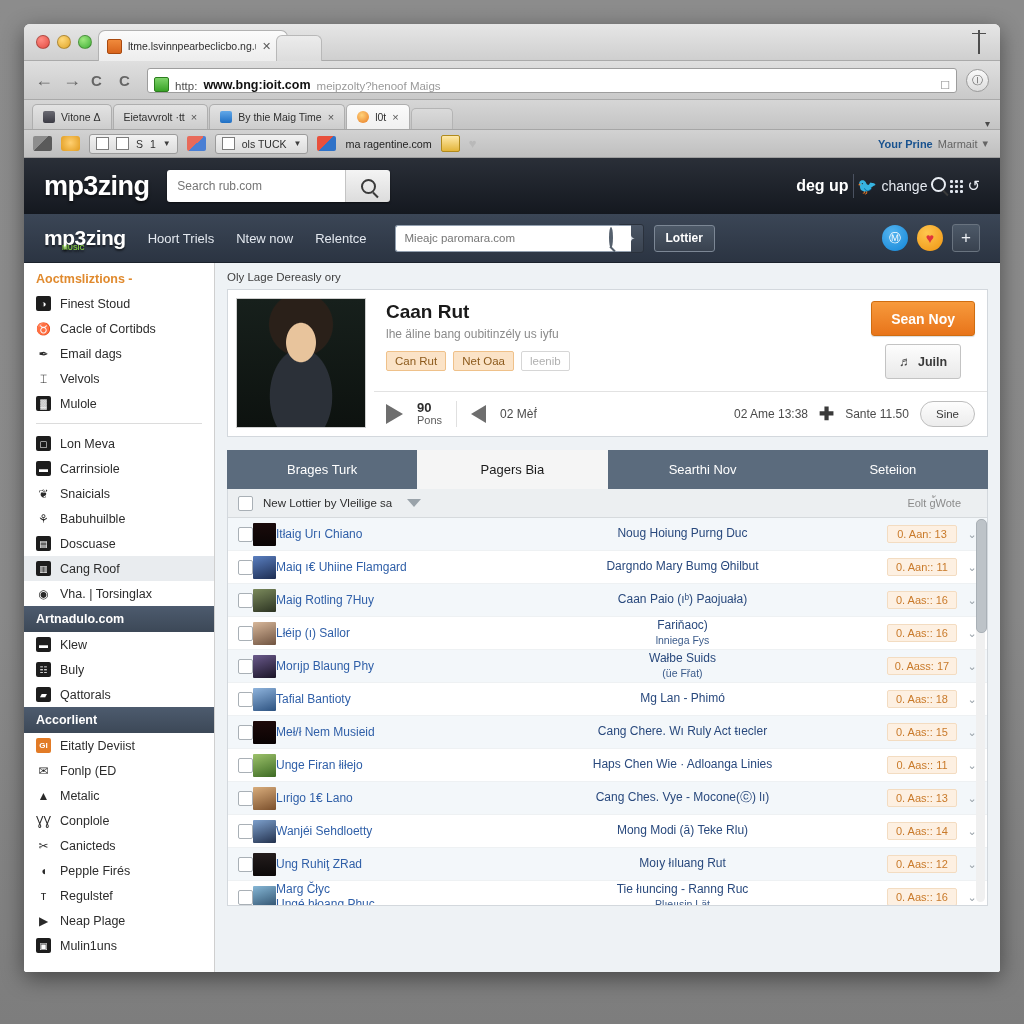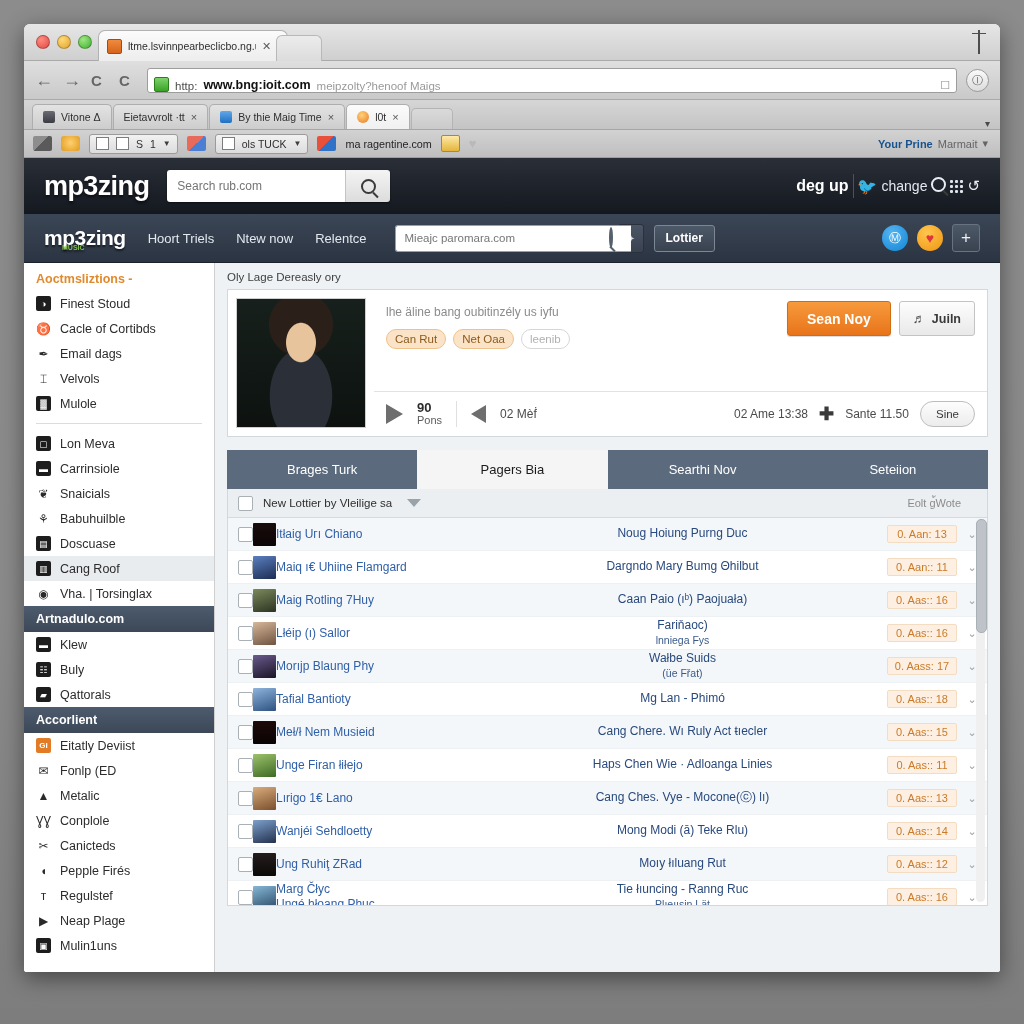--- a/index.html
+++ b/index.html
@@ -175,24 +175,24 @@
       radial-gradient(ellipse at 50% 34%,#e8c49c 0 16%,transparent 17%),
       radial-gradient(ellipse at 50% 76%,#2b3038 0 34%,transparent 35%),
       radial-gradient(circle at 50% 20%,#2a2019 0 26%,transparent 27%),
       linear-gradient(180deg,#17201c,#0d120f);}
   .artbody{flex:1;display:flex;flex-direction:column;}
   .artmain{flex:1;padding:11px 12px 8px;display:flex;}
   .artinfo{flex:1;}
   .art-title{font-size:19px;font-weight:700;color:#1a1a1a;filter:blur(.2px);}
   .art-sub{font-size:12px;color:#8b8b8b;margin-top:4px;filter:blur(.3px);}
   .tagrow{display:flex;gap:7px;margin-top:10px;}
-  .tag{font-size:11.5px;padding:3px 8px;border-radius:10px;background:#fbe3c7;
+  .tag{font-size:11.5px;padding:3px 8px;border-radius:2px;background:#fbe3c7;
        border:1px solid #efc18a;color:#8c5a1c;filter:blur(.2px);}
   .tag.gray{background:#fff;border:1px solid #d6d6d6;color:#b0b0b0;}
-  .artbtns{display:flex;align-items:flex-start;gap:8px;padding-bottom:2px;}
+  .artbtns{display:flex;align-items:center;gap:8px;padding-bottom:2px;flex-direction:column;}
   .btn-orange{height:33px;padding:0 19px;border:1px solid #cf6d10;border-radius:3px;
     background:linear-gradient(180deg,#f79a3c,#e8741a);color:#fff;font-size:14px;font-weight:700;
     display:flex;align-items:center;box-shadow:0 1px 1px rgba(0,0,0,.15);filter:blur(.15px);}
   .btn-gray{height:33px;padding:0 13px;border:1px solid #c3c3c3;border-radius:3px;
     background:linear-gradient(180deg,#fdfdfd,#e9e9e9);color:#3a3a3a;font-size:12.5px;font-weight:700;
     display:flex;align-items:center;gap:6px;filter:blur(.15px);}
   .noteic{font-size:13px;color:#4a4a4a;}
   .artfoot{border-top:1px solid #e2e2e2;height:44px;display:flex;align-items:center;
            padding:0 12px;gap:14px;}
   .ply{width:0;height:0;border-left:17px solid #6e6e6e;border-top:10px solid transparent;
@@ -497,20 +497,21 @@
 
       <div class="content">
 
         <div class="crumb">Oly Lage Dereasly ory</div>
 
         <div class="artcard">
           <div class="artimg"></div>
           <div class="artbody">
             <div class="artmain">
               <div class="artinfo">
+                <div class="art-title">Caan Rut</div>
                 <div class="art-sub">lhe äline bang oubitinzély us iyfu</div>
                 <div class="tagrow">
                   <span class="tag">Can Rut</span>
                   <span class="tag">Net Oaa</span>
                   <span class="tag gray">leenib</span>
                 </div>
               </div>
               <div class="artbtns">
                 <span class="btn-orange">Sean Noy</span>
                 <span class="btn-gray">

